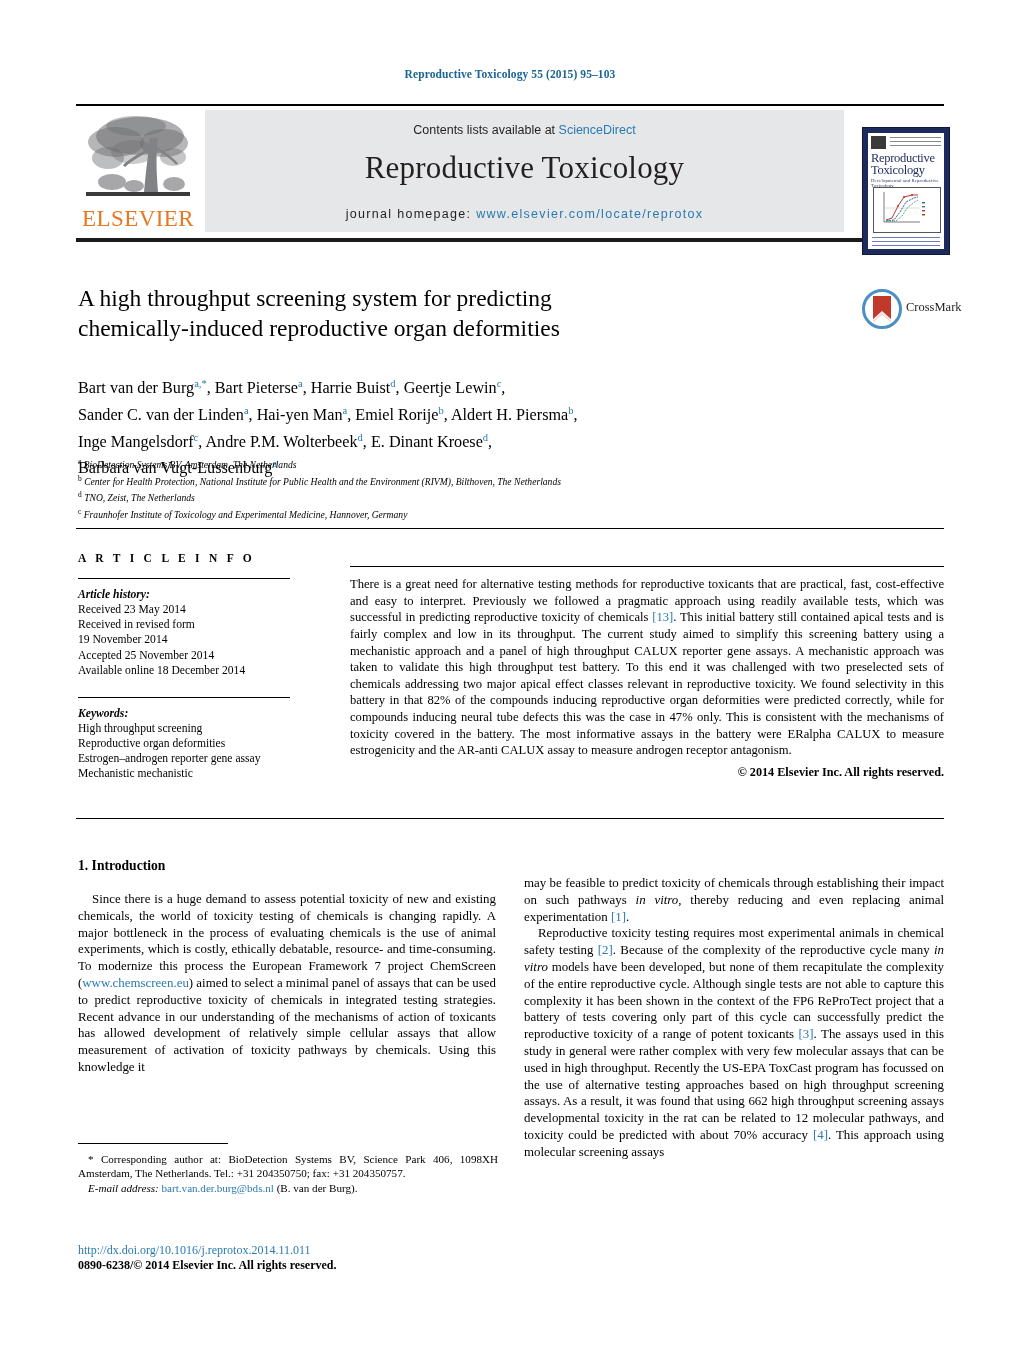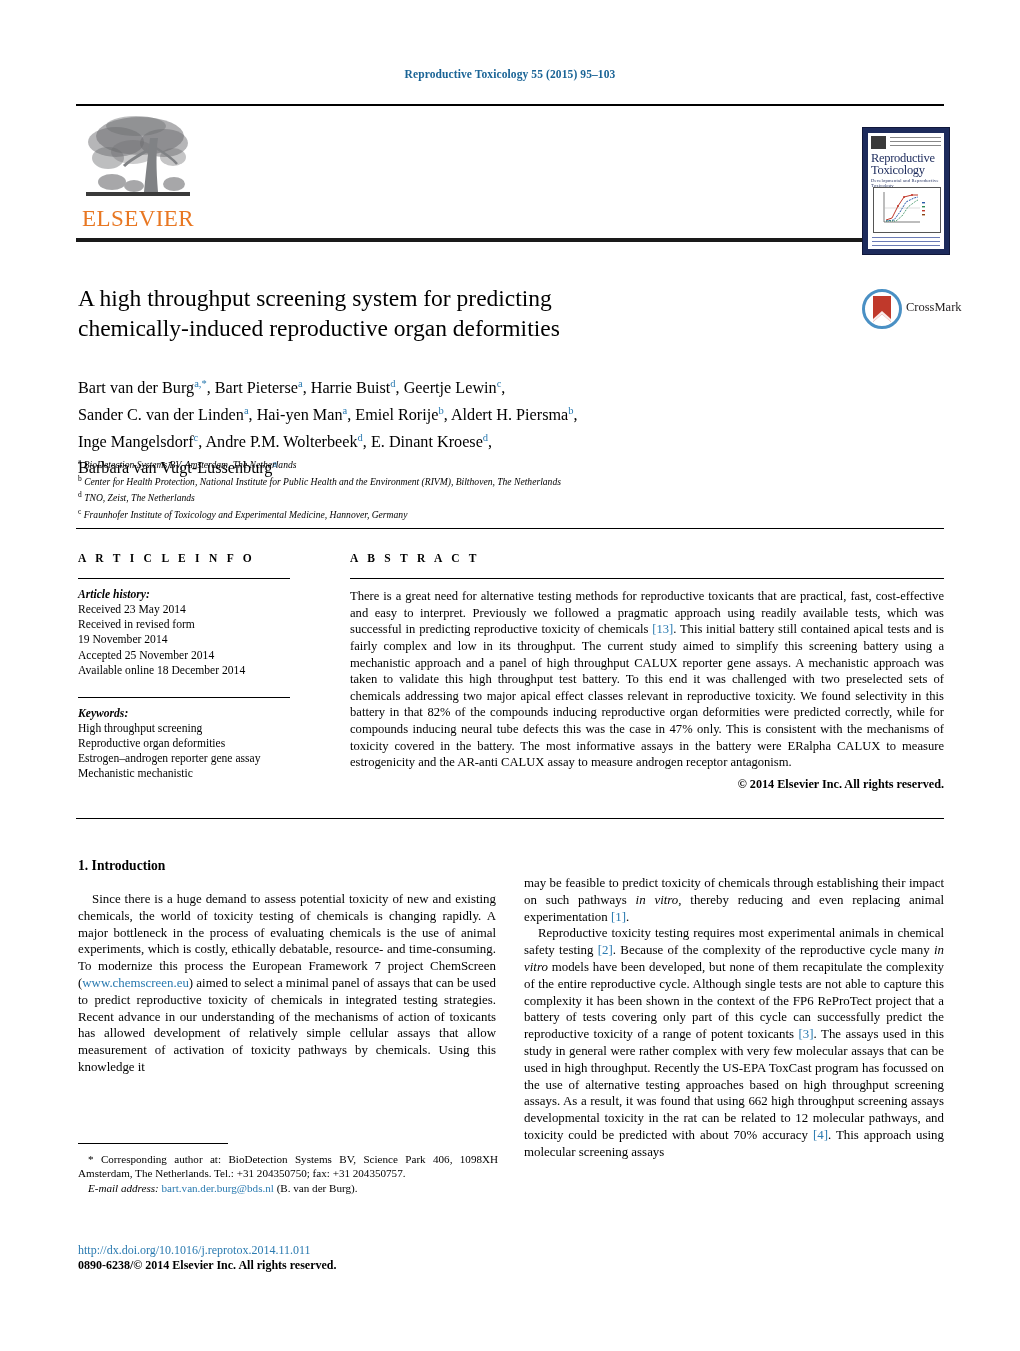--- a/index.html
+++ b/index.html
@@ -357,20 +357,25 @@
       <g fill="#6d6e71" opacity="0.6">
         <ellipse cx="34" cy="72" rx="14" ry="8"></ellipse>
         <ellipse cx="96" cy="74" rx="11" ry="7"></ellipse>
         <ellipse cx="56" cy="76" rx="10" ry="6"></ellipse>
       </g>
       <rect x="8" y="82" width="104" height="4" fill="#3a3a3a"></rect>
     </svg>
     <div class="elsevier-word">ELSEVIER</div>
   </div>
 
+  <div class="masthead-box">
+    <div class="contents-line"><span>Contents lists available at </span><span class="sd">ScienceDirect</span></div>
+    <div class="journal-title">Reproductive Toxicology</div>
+    <div class="homepage-line"><span>journal homepage: </span><span class="url">www.elsevier.com/locate/reprotox</span></div>
+  </div>
 
   <div class="cover-thumb">
     <div class="cover-inner">
       <div class="cover-mini-logo"></div>
       <div class="cover-toprules">
           <div></div>
           <div></div>
           <div></div>
         </div>
       <div class="cover-jtitle">
@@ -450,21 +455,20 @@
     <div class="info-block">
       <div class="it">Keywords:</div>
       <div>High throughput screening</div>
       <div>Reproductive organ deformities</div>
       <div>Estrogen–androgen reporter gene assay</div>
       <div>Mechanistic mechanistic</div>
     </div>
   </div>
 
   <div class="abstract-col">
-    <div class="hdr-label">A B S T R A C T</div>
     <div class="abs-rule"></div>
     <div class="abstract-text">There is a great need for alternative testing methods for reproductive toxicants that are practical, fast, cost-effective and easy to interpret. Previously we followed a pragmatic approach using readily available tests, which was successful in predicting reproductive toxicity of chemicals <span class="ref">[13]</span>. This initial battery still contained apical tests and is fairly complex and low in its throughput. The current study aimed to simplify this screening battery using a mechanistic approach and a panel of high throughput CALUX reporter gene assays. A mechanistic approach was taken to validate this high throughput test battery. To this end it was challenged with two preselected sets of chemicals addressing two major apical effect classes relevant in reproductive toxicity. We found selectivity in this battery in that 82% of the compounds inducing reproductive organ deformities were predicted correctly, while for compounds inducing neural tube defects this was the case in 47% only. This is consistent with the mechanisms of toxicity covered in the battery. The most informative assays in the battery were ERalpha CALUX to measure estrogenicity and the AR-anti CALUX assay to measure androgen receptor antagonism.</div>
     <div class="copyright-line">© 2014 Elsevier Inc. All rights reserved.</div>
   </div>
 
   <div class="col-left">
     <div class="section-head">1.  Introduction</div>
     <p class="body-par indent">Since there is a huge demand to assess potential toxicity of new and existing chemicals, the world of toxicity testing of chemicals is changing rapidly. A major bottleneck in the process of evaluating chemicals is the use of animal experiments, which is costly, ethically debatable, resource- and time-consuming. To modernize this process the European Framework 7 project ChemScreen (<span class="lnk">www.chemscreen.eu</span>) aimed to select a minimal panel of assays that can be used to predict reproductive toxicity of chemicals in integrated testing strategies. Recent advance in our understanding of the mechanisms of action of toxicants has allowed development of relatively simple cellular assays that allow measurement of activation of toxicity pathways by chemicals. Using this knowledge it</p>
   </div>
 

